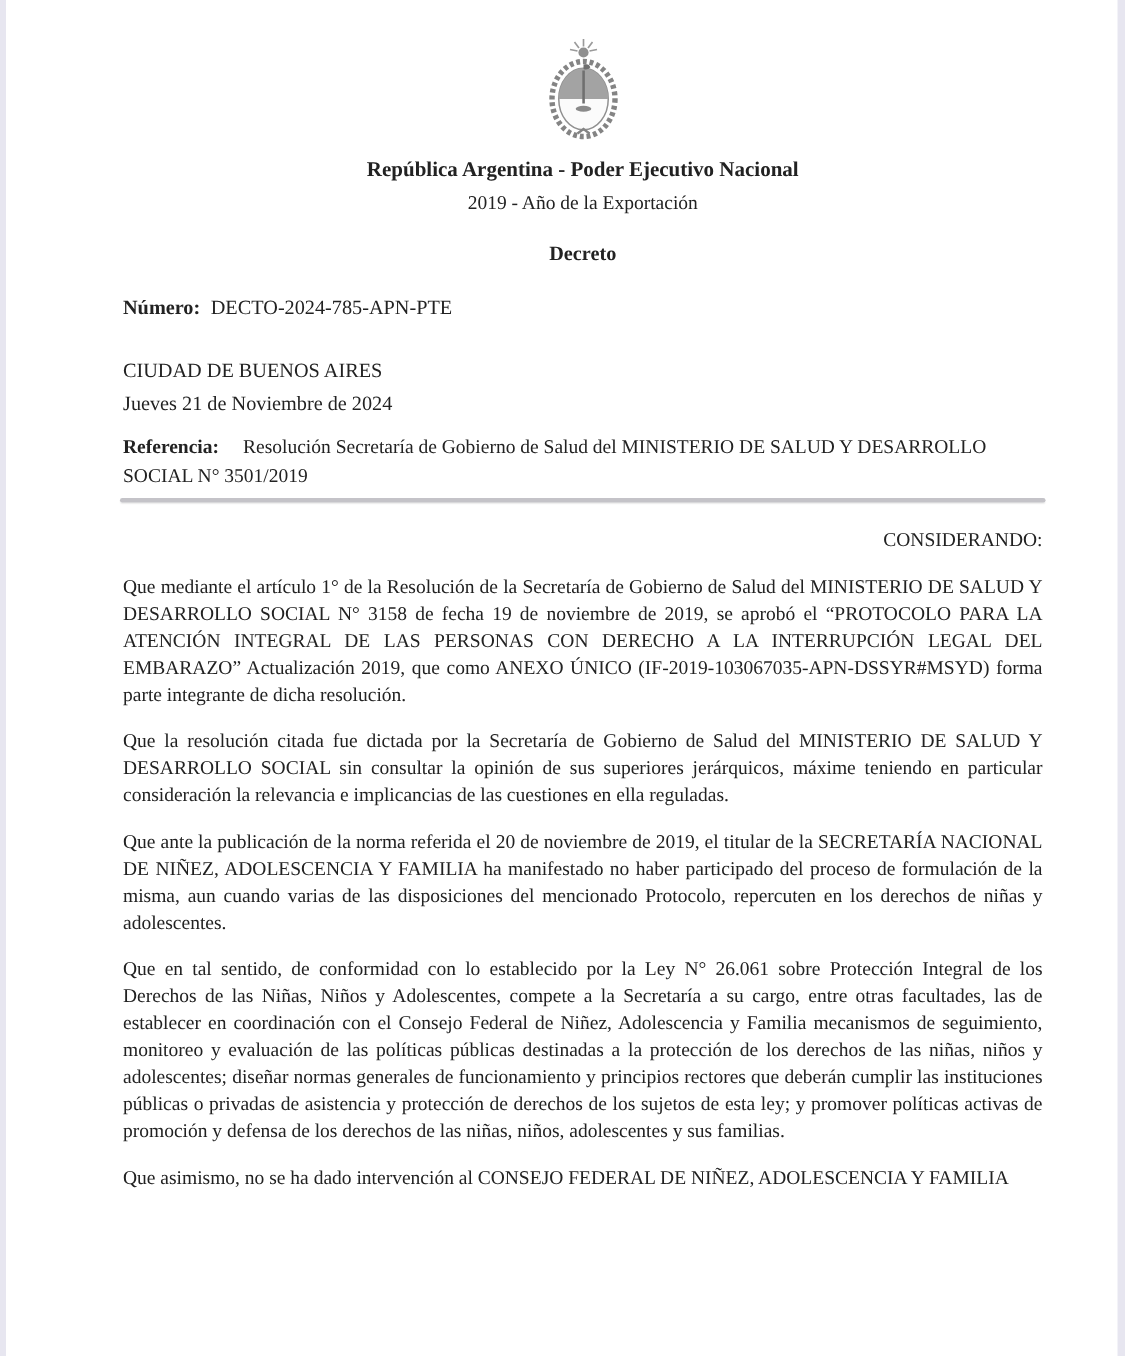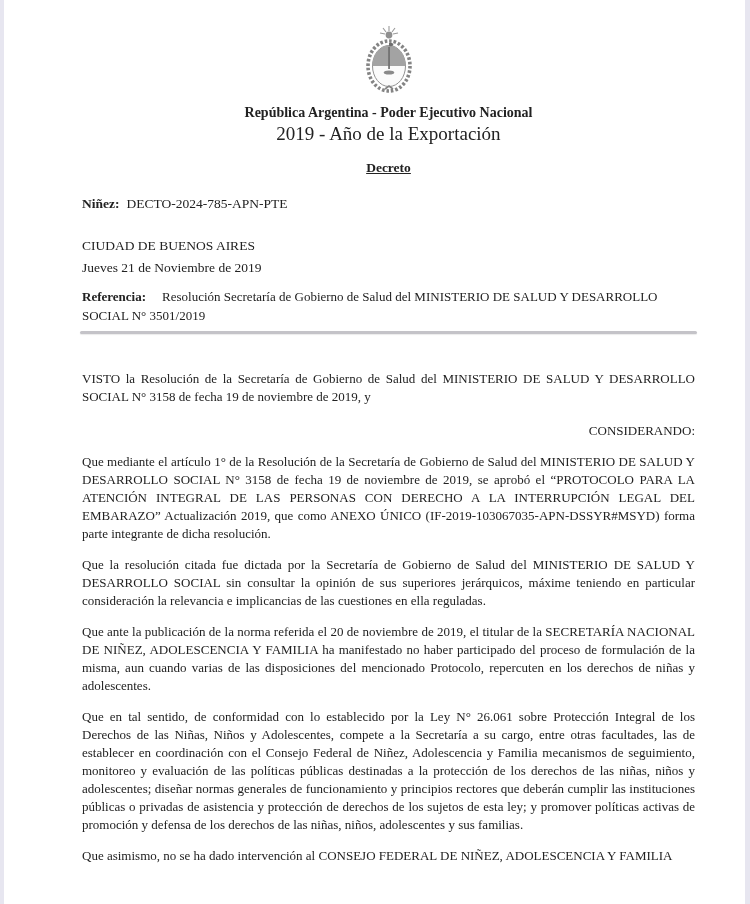--- a/index.html
+++ b/index.html
@@ -19,22 +19,22 @@
     box-sizing: border-box;
     background: #ffffff;
     padding: 26px 24px 0 78px;
     font-family: "Liberation Serif", serif;
     color: #222222;
     overflow: hidden;
   }
   .emblem { text-align: center; margin-right: 26px; }
   .emblem svg { display: inline-block; filter: blur(0.3px); }
   .h-org  { text-align: center; font-weight: bold; font-size: 14px;  line-height: 18px; margin: 6px 26px 0 0; }
-  .h-year { text-align: center; font-size: 19px; line-height: 18px; margin: 3px 26px 0 0; }
-  .h-type { text-align: center; font-weight: bold; font-size: 13.5px; line-height: 18px; margin: 16px 26px 17px 0; text-decoration: underline; }
+  .h-year { text-align: center; font-size: 13px; line-height: 18px; margin: 3px 26px 0 0; }
+  .h-type { text-align: center; font-weight: bold; font-size: 13.5px; line-height: 18px; margin: 16px 26px 17px 0; }
   .numline { font-size: 13.5px; line-height: 18px; margin-top: 18px; }
   .b { font-weight: bold; margin-right: 7px; }
   .dateblock { font-size: 13.5px; line-height: 22px; margin-top: 22px; }
   .ref { font-size: 13px; line-height: 19px; margin: 8px 26px 0 0; }
   .ref .b { margin-right: 16px; }
   .divider {
     height: 3px;
     background: #c4c3c8;
     border-radius: 2px;
     margin: 6px 24px 0 -2px;
@@ -80,35 +80,34 @@
 
         <path d="M28 63 L32 60 L36 63" fill="none" stroke="#848484" stroke-width="1.6"></path>
       </svg>
     </div>
 
     <div class="h-org">República Argentina - Poder Ejecutivo Nacional</div>
     <div class="h-year">2019 - Año de la Exportación</div>
     <div class="h-type">Decreto</div>
 
     <div class="numline">
-      <span class="b">Niñez:</span><span>DECTO-2024-785-APN-PTE</span>
+      <span class="b">Número:</span><span>DECTO-2024-785-APN-PTE</span>
     </div>
 
     <div class="dateblock">
       <div>CIUDAD DE BUENOS AIRES</div>
-      <div>Jueves 21 de Noviembre de 2019</div>
+      <div>Jueves 21 de Noviembre de 2024</div>
     </div>
 
     <p class="ref">
       <span class="b">Referencia:</span><span>Resolución Secretaría de Gobierno de Salud del MINISTERIO DE SALUD Y DESARROLLO SOCIAL N° 3501/2019</span>
     </p>
 
     <div class="divider"></div>
 
-    <p class="body-p visto">VISTO la Resolución de la Secretaría de Gobierno de Salud del MINISTERIO DE SALUD Y DESARROLLO SOCIAL N° 3158 de fecha 19 de noviembre de 2019, y</p>
 
     <p class="body-p considerando">CONSIDERANDO:</p>
 
     <p class="body-p">Que mediante el artículo 1° de la Resolución de la Secretaría de Gobierno de Salud del MINISTERIO DE SALUD Y DESARROLLO SOCIAL N° 3158 de fecha 19 de noviembre de 2019, se aprobó el “PROTOCOLO PARA LA ATENCIÓN INTEGRAL DE LAS PERSONAS CON DERECHO A LA INTERRUPCIÓN LEGAL DEL EMBARAZO” Actualización 2019, que como ANEXO ÚNICO (IF-2019-103067035-APN-DSSYR#MSYD) forma parte integrante de dicha resolución.</p>
     <p class="body-p">Que la resolución citada fue dictada por la Secretaría de Gobierno de Salud del MINISTERIO DE SALUD Y DESARROLLO SOCIAL sin consultar la opinión de sus superiores jerárquicos, máxime teniendo en particular consideración la relevancia e implicancias de las cuestiones en ella reguladas.</p>
     <p class="body-p">Que ante la publicación de la norma referida el 20 de noviembre de 2019, el titular de la SECRETARÍA NACIONAL DE NIÑEZ, ADOLESCENCIA Y FAMILIA ha manifestado no haber participado del proceso de formulación de la misma, aun cuando varias de las disposiciones del mencionado Protocolo, repercuten en los derechos de niñas y adolescentes.</p>
     <p class="body-p">Que en tal sentido, de conformidad con lo establecido por la  Ley N° 26.061 sobre Protección Integral de los Derechos de las Niñas, Niños y Adolescentes, compete a la Secretaría a su cargo, entre otras facultades, las de establecer en coordinación con el Consejo Federal de Niñez, Adolescencia y Familia mecanismos de seguimiento, monitoreo y evaluación de las políticas públicas destinadas a la protección de los derechos de las niñas, niños y adolescentes;  diseñar normas generales de funcionamiento y principios rectores que deberán cumplir las instituciones públicas o privadas de asistencia y protección de derechos de los sujetos de esta ley; y  promover políticas activas de promoción y defensa de los derechos de las niñas, niños, adolescentes y sus familias.</p>
     <p class="body-p">Que asimismo, no se ha dado intervención al CONSEJO FEDERAL DE NIÑEZ, ADOLESCENCIA Y FAMILIA</p>
 
   </div>

